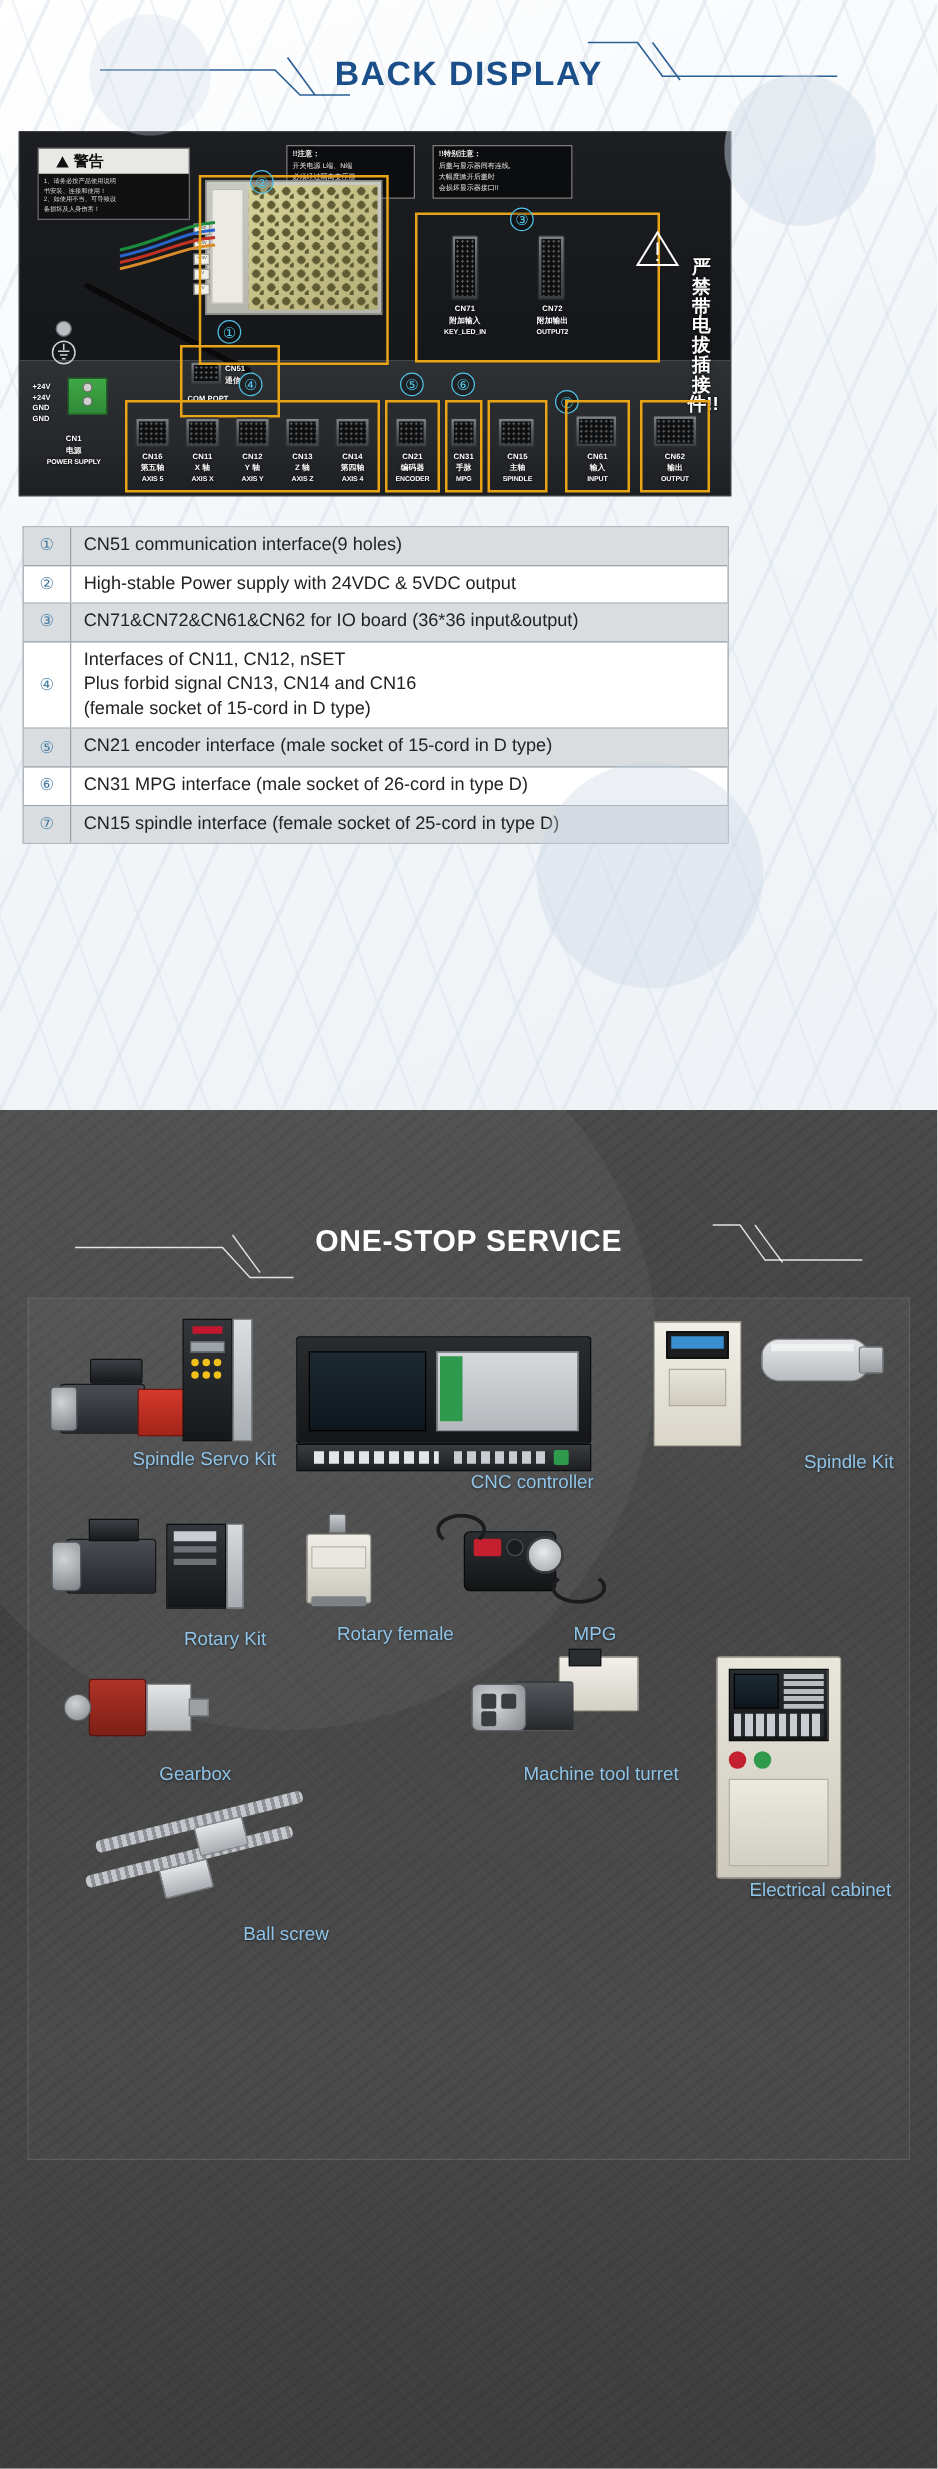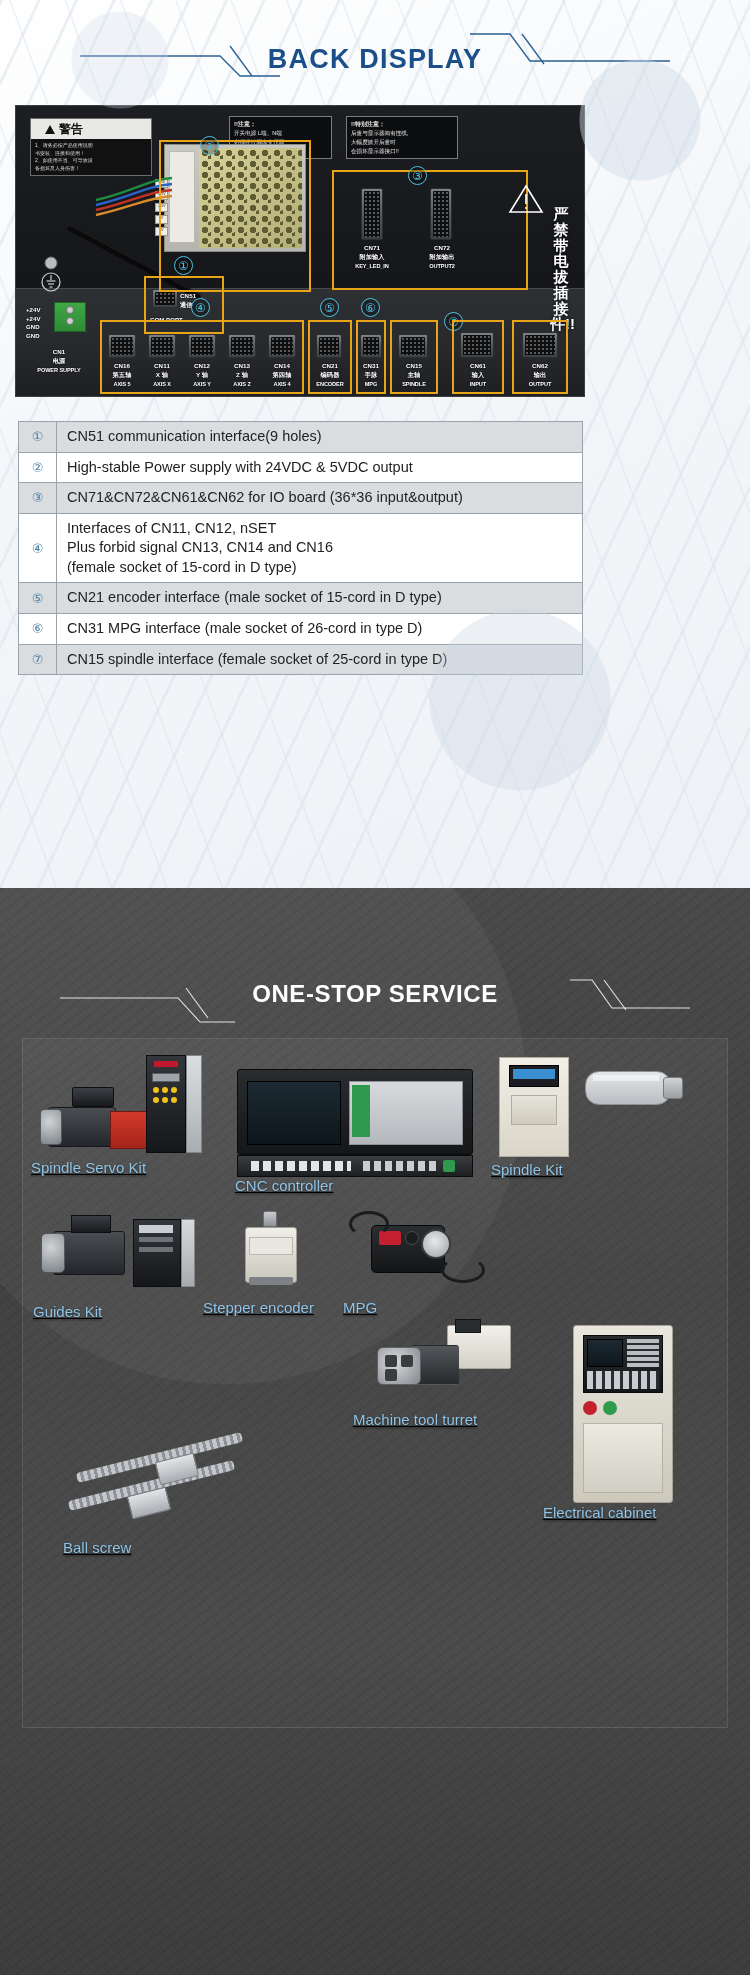--- a/index.html
+++ b/index.html
@@ -190,21 +190,21 @@
   .svc-title{ font-size:24px; color:#fff; font-weight:bold; letter-spacing:.6px; z-index:3; padding:0 16px;}
   .deco-w-left{ position:absolute; left:60px; top:96px; }
   .deco-w-right{ position:absolute; right:60px; top:86px; }
 
   .grid-panel{
     position:absolute; left:22px; top:150px; width:706px; height:690px;
     background:linear-gradient(180deg, rgba(255,255,255,.045), rgba(255,255,255,.015));
     border:1px solid rgba(255,255,255,.10);
   }
 
-  .item{ position:absolute; text-align:left;text-decoration:underline; }
+  .item{ position:absolute; text-align:right; }
   .item-cap{
     color:#8fc4e8; font-size:15px; white-space:nowrap;
     text-shadow:0 1px 2px rgba(0,0,0,.6);
   }
 
   .bottom-text{
     position:absolute; left:0; top:878px; width:750px;
     text-align:center; color:#ffffff; font-size:16.5px; line-height:1.55;
     font-weight:bold; padding:0 40px;
   }
@@ -497,21 +497,21 @@
           <div class="box" style="left:112px; top:12px; width:114px; height:64px; background:linear-gradient(180deg,#d7dadd,#b4b8bc); border:1px solid #8d9195;"></div>
           <div class="box" style="left:115px; top:16px; width:18px; height:52px; background:#2f9a4d;"></div>
           <div class="box" style="left:0; top:86px; width:236px; height:22px; background:linear-gradient(180deg,#3a3d40,#1c1e20); border:1px solid #0a0b0c;"></div>
           <div class="box" style="left:14px; top:92px; width:100px; height:10px; background:repeating-linear-gradient(90deg,#e3e6e8 0 8px, #2a2d30 8px 12px);"></div>
           <div class="box" style="left:126px; top:92px; width:76px; height:10px; background:repeating-linear-gradient(90deg,#c9ccd0 0 7px, #2a2d30 7px 11px);"></div>
           <div class="box" style="left:206px; top:91px; width:12px;height:12px;border-radius:2px;background:#2f9a4d;"></div>
         </div>
         <div class="item-cap">CNC controller</div>
       </div>
 
-      <div class="item" style="left:468px; top:10px; width:200px;">
+      <div class="item" style="left:492px; top:10px; width:200px;">
         <div class="art" style="width:196px;height:112px;">
           <div class="box cream" style="left:6px; top:8px; width:70px; height:100px;"></div>
           <div class="box" style="left:16px; top:16px; width:50px; height:22px; background:#1b1d20; border:1px solid #000;"></div>
           <div class="box" style="left:20px; top:20px; width:42px; height:10px; background:#3a8fd0;"></div>
           <div class="box" style="left:18px; top:46px; width:46px; height:30px; background:linear-gradient(180deg,#e7e4da,#cfcbbe); border:1px solid #b0ac9f;"></div>
           <div class="box steel" style="left:92px; top:22px; width:86px; height:34px; border-radius:14px;"></div>
           <div class="box" style="left:170px; top:28px; width:20px; height:22px; background:linear-gradient(180deg,#cfd3d6,#9b9fa3); border:1px solid #767a7e; border-radius:3px;"></div>
           <div class="box" style="left:100px; top:26px; width:66px; height:6px; background:rgba(255,255,255,.55);"></div>
         </div>
         <div class="item-cap">Spindle Kit</div>
@@ -521,46 +521,55 @@
         <div class="art" style="width:176px;height:96px;">
           <div class="box motor-body" style="left:18px; top:24px; width:72px; height:44px; border-radius:3px;"></div>
           <div class="box motor-face" style="left:6px; top:26px; width:24px; height:40px; border-radius:5px;"></div>
           <div class="box" style="left:36px; top:8px; width:40px; height:18px; background:linear-gradient(180deg,#3c4045,#17191c); border:1px solid #0d0e10;"></div>
           <div class="box blk-drive" style="left:98px; top:12px; width:48px; height:68px;"></div>
           <div class="box" style="left:104px; top:18px; width:34px; height:8px; background:#c9ccd0;"></div>
           <div class="box" style="left:104px; top:30px; width:34px; height:5px; background:#6d7276;"></div>
           <div class="box" style="left:104px; top:40px; width:34px; height:5px; background:#6d7276;"></div>
           <div class="box" style="left:146px; top:12px; width:14px; height:68px; background:linear-gradient(180deg,#d7dadd,#a7abaf); border:1px solid #83878b;"></div>
         </div>
-        <div class="item-cap">Guides Kit</div>
+        <div class="item-cap">Rotary Kit</div>
       </div>
 
       <div class="item" style="left:180px; top:168px; width:160px;">
         <div class="art" style="width:156px;height:92px;">
           <div class="box" style="left:58px; top:4px; width:14px; height:16px; background:linear-gradient(180deg,#c9ccd0,#8e9296); border:1px solid #6a6e72; border-radius:2px;"></div>
           <div class="box" style="left:40px; top:20px; width:52px; height:56px; background:linear-gradient(180deg,#f0eee8,#c9c6bc); border:1px solid #a19e95; border-radius:3px;"></div>
           <div class="box" style="left:44px; top:30px; width:44px; height:18px; background:#e9e7e0; border:1px solid #b9b6ad;"></div>
           <div class="box" style="left:44px; top:70px; width:44px; height:8px; background:#7d8084; border-radius:2px;"></div>
         </div>
-        <div class="item-cap">Stepper encoder</div>
+        <div class="item-cap">Rotary female</div>
       </div>
 
       <div class="item" style="left:320px; top:168px; width:150px;">
         <div class="art" style="width:146px;height:92px;">
           <div class="box" style="left:26px; top:18px; width:74px; height:48px; background:linear-gradient(180deg,#2b2e31,#131517); border:1px solid #07080a; border-radius:5px;"></div>
           <div class="box" style="left:34px; top:24px; width:22px; height:14px; background:#c4202f; border-radius:2px;"></div>
           <div class="box" style="left:60px; top:24px; width:14px; height:14px; background:#1a1c1e; border:1px solid #4a4d50; border-radius:50%;"></div>
           <div class="box" style="left:76px; top:22px; width:30px; height:30px; background:radial-gradient(circle at 45% 40%,#e8eaec,#9ba0a4); border:2px solid #3a3d40; border-radius:50%;"></div>
           <div class="box" style="left:4px; top:4px; width:40px; height:26px; border:3px solid #1a1c1e; border-radius:50%; border-bottom-color:transparent;"></div>
           <div class="box" style="left:96px; top:50px; width:44px; height:26px; border:3px solid #1a1c1e; border-radius:50%; border-top-color:transparent;"></div>
         </div>
         <div class="item-cap">MPG</div>
       </div>
 
 
+      <div class="item" style="left:12px; top:290px; width:150px;">
+        <div class="art" style="width:146px;height:82px;">
+          <div class="box" style="left:34px; top:14px; width:46px; height:46px; background:linear-gradient(180deg,#b03226,#7d1f16); border:1px solid #571410; border-radius:3px;"></div>
+          <div class="box" style="left:80px; top:18px; width:36px; height:38px; background:linear-gradient(180deg,#e2e4e6,#b3b6b9); border:1px solid #8a8d90;"></div>
+          <div class="box" style="left:14px; top:26px; width:22px; height:22px; background:radial-gradient(circle at 40% 35%,#cfd2d5,#86898c); border-radius:50%; border:1px solid #5e6164;"></div>
+          <div class="box" style="left:114px; top:30px; width:16px; height:14px; background:#9da1a4; border:1px solid #74787b;"></div>
+        </div>
+        <div class="item-cap">Gearbox</div>
+      </div>
 
 
       <div class="item" style="left:330px; top:278px; width:190px;">
         <div class="art" style="width:186px;height:94px;">
           <div class="box" style="left:92px; top:8px; width:64px; height:44px; background:linear-gradient(180deg,#f2f0ea,#d3d0c6); border:1px solid #a9a69c; border-radius:2px;"></div>
           <div class="box" style="left:100px; top:2px; width:26px; height:14px; background:#2a2d30; border:1px solid #101214;"></div>
           <div class="box" style="left:56px; top:28px; width:48px; height:40px; background:linear-gradient(180deg,#54585c,#26292c); border:1px solid #14161800; border-radius:3px;"></div>
           <div class="box" style="left:22px; top:30px; width:44px; height:38px; background:radial-gradient(circle at 40% 40%,#d8dbde,#84888c); border-radius:6px; border:1px solid #5d6064;"></div>
           <div class="box" style="left:30px; top:38px; width:12px;height:12px;background:#3a3d40;border-radius:2px;"></div>
           <div class="box" style="left:46px; top:38px; width:12px;height:12px;background:#3a3d40;border-radius:2px;"></div>

